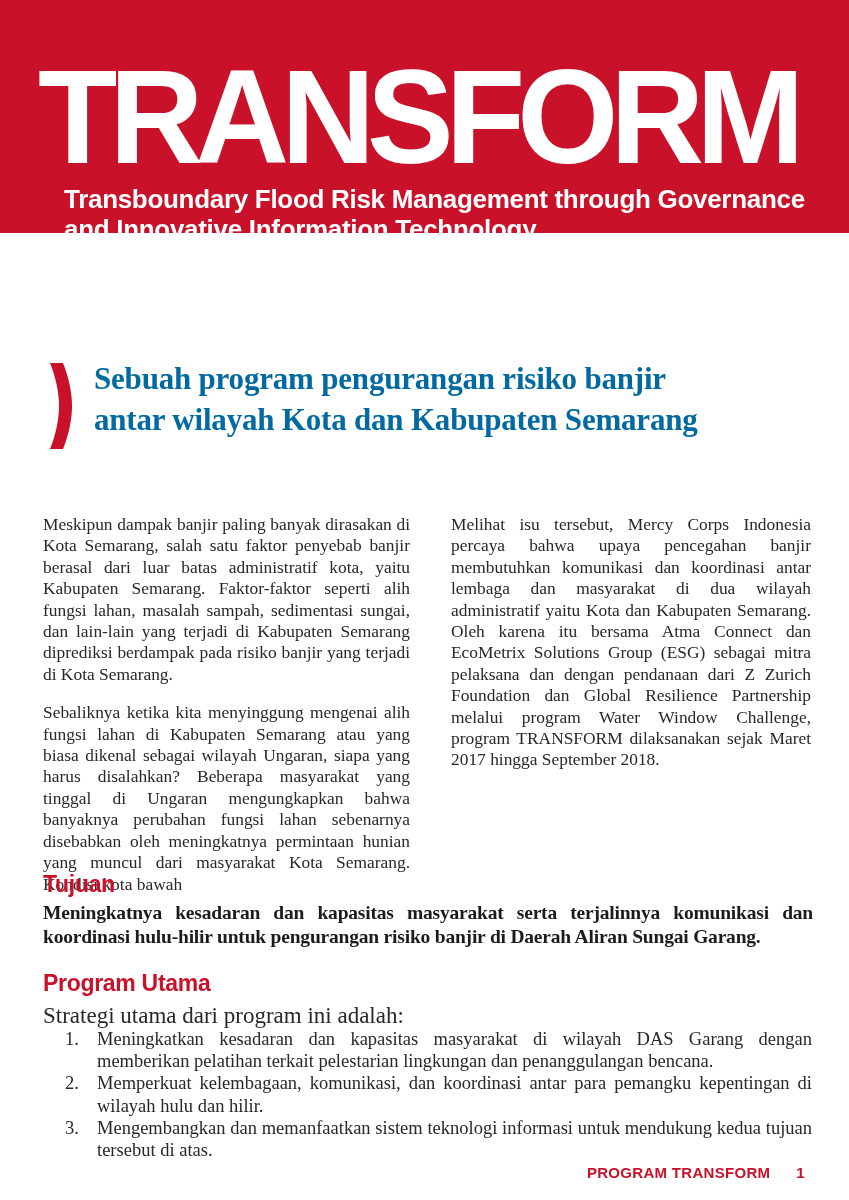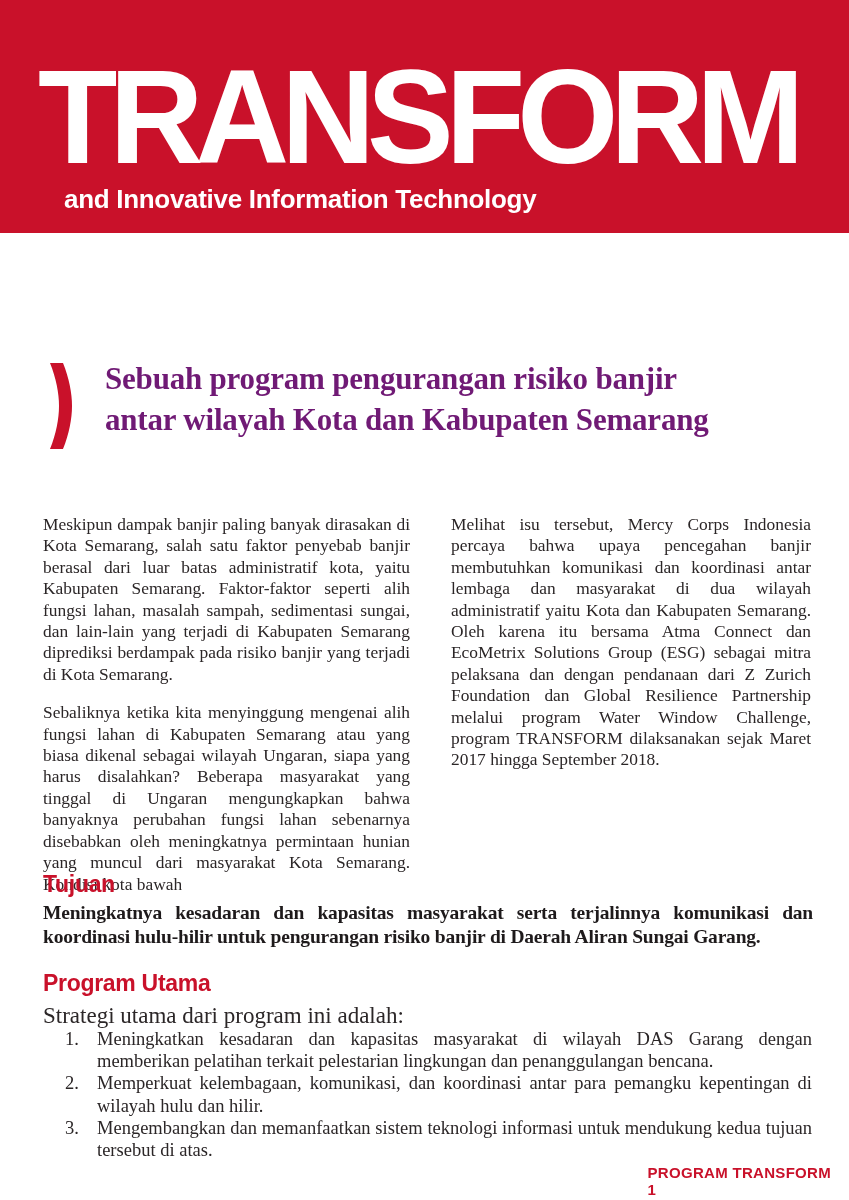--- a/index.html
+++ b/index.html
@@ -40,22 +40,22 @@
     letter-spacing:-0.3px;
   }
 
   
   .pullquote {
     position:absolute; left:45px; top:358px;
     display:flex; align-items:flex-start;
   }
   .quote-mark { width:28px; height:86px; flex:0 0 28px; margin-top:5px; }
   .pullquote-text {
-    margin-left:32px;
-    color:#701a75;
+    margin-left:21px;
+    color:#0369a1;
     font-family:"Liberation Serif", serif;
     font-weight:bold;
     font-size:31px;
     line-height:41px;
     letter-spacing:-0.2px;
     white-space:nowrap;
   }
 
   
   .sec-heading {
@@ -111,32 +111,32 @@
 
   
   .footer {
     position:absolute; right:44px; top:1164px;
     display:flex; align-items:baseline;
     color:#C9112A;
     font-family:"Liberation Sans", sans-serif;
     font-weight:bold;
     font-size:15px;
     letter-spacing:0.3px;
-    flex-direction:column;
   }
   .footer .pageno { margin-left:26px; }
 </style>
 </head>
 <body>
 
 <div class="page">
 
   <div class="masthead">
     <div class="masthead-title">TRANSFORM</div>
     <div class="masthead-subtitle">
+      <div>Transboundary Flood Risk Management through Governance</div>
       <div>and Innovative Information Technology</div>
     </div>
   </div>
 
   <div class="pullquote">
     <svg class="quote-mark" viewBox="0 0 28 86" aria-hidden="true">
       <path d="M5,0 L18,0 C24,15 27,30 27,43 C27,56 24,71 18,86 L5,86 C11,71 14,56 14,43 C14,30 11,15 5,0 Z" fill="#C9112A"></path>
     </svg>
     <div class="pullquote-text">
       <div>Sebuah program pengurangan risiko banjir</div>

